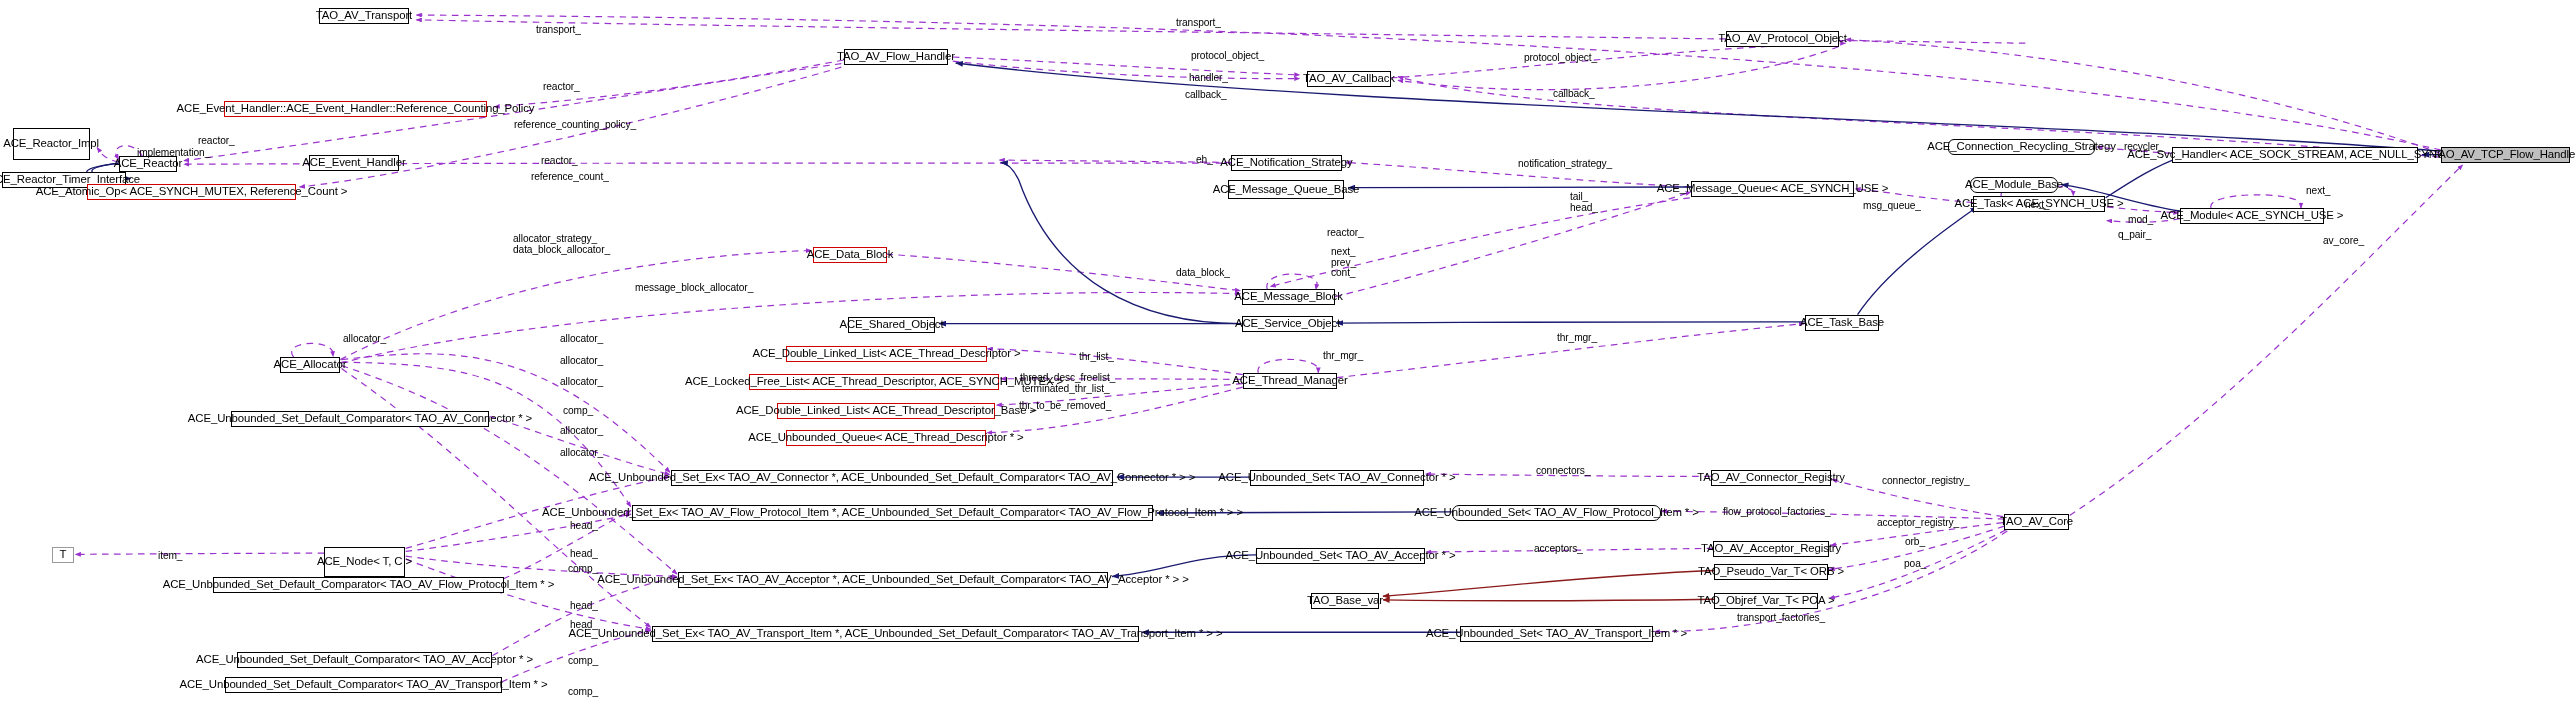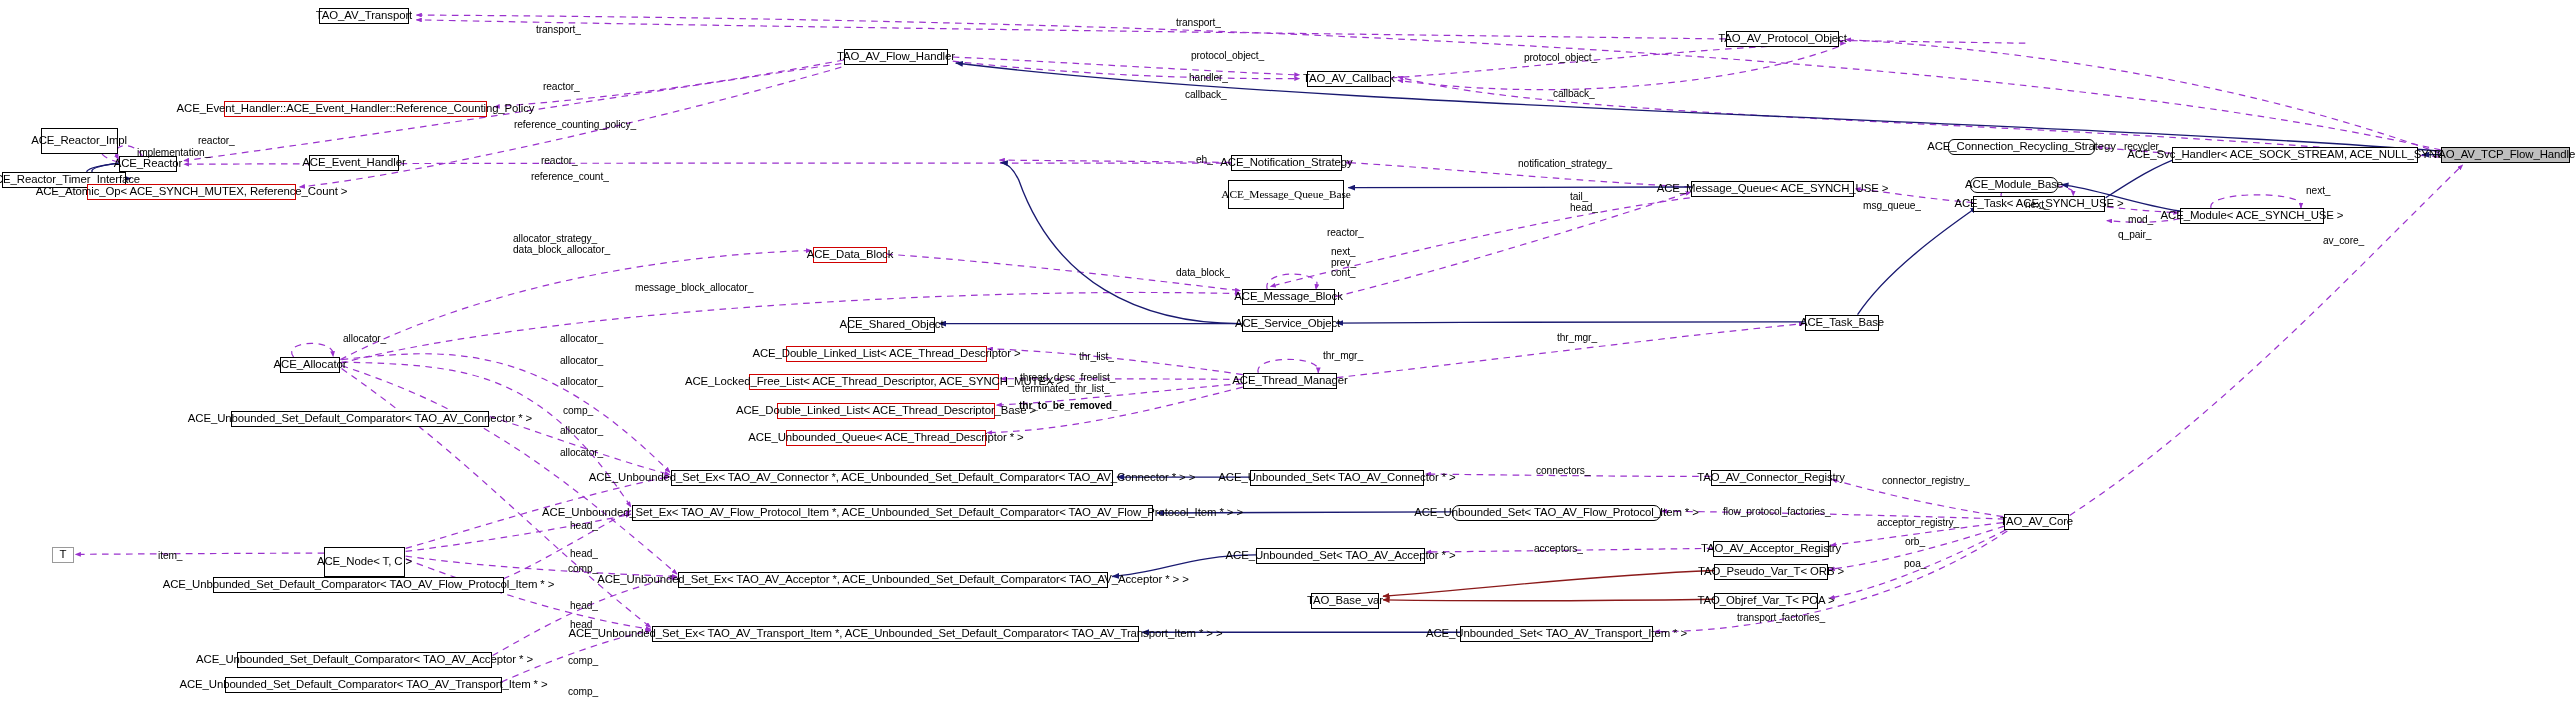--- a/index.html
+++ b/index.html
@@ -220,27 +220,27 @@
 
   <div id="nodes">
       <div class="node" style="left: 319px; top: 8.4px; width: 90px; height: 15.6px;">TAO_AV_Transport</div>
       <div class="node" style="left: 1726px; top: 31px; width: 113px; height: 15.6px;">TAO_AV_Protocol_Object</div>
       <div class="node" style="left: 844px; top: 49px; width: 104px; height: 15.6px;">TAO_AV_Flow_Handler</div>
       <div class="node" style="left: 1307px; top: 71px; width: 84px; height: 15.6px;">TAO_AV_Callback</div>
       <div class="node red" style="left: 224px; top: 101px; width: 263px; height: 15.6px;">ACE_Event_Handler::ACE_Event_Handler::Reference_Counting_Policy</div>
       <div class="node" style="left: 1948px; top: 139px; width: 147px; height: 15.6px; border-radius: 6px;">ACE_Connection_Recycling_Strategy</div>
       <div class="node" style="left: 2172px; top: 147px; width: 246px; height: 15.6px;">ACE_Svc_Handler&lt; ACE_SOCK_STREAM, ACE_NULL_SYNCH &gt;</div>
       <div class="node grey-fill" style="left: 2441px; top: 147px; width: 129px; height: 15.6px;">TAO_AV_TCP_Flow_Handler</div>
-      <div class="node" style="left: 12.6px; top: 128px; width: 77px; height: 26px; margin-left: 28px;">ACE_Reactor_Impl</div>
+      <div class="node" style="left: 12.6px; top: 128px; width: 77px; height: 32px;">ACE_Reactor_Impl</div>
       <div class="node" style="left: 119px; top: 156px; width: 58px; height: 15.6px;">ACE_Reactor</div>
       <div class="node" style="left: 309px; top: 155px; width: 90px; height: 15.6px;">ACE_Event_Handler</div>
       <div class="node" style="left: 1231px; top: 155px; width: 111px; height: 15.6px;">ACE_Notification_Strategy</div>
       <div class="node" style="left: 1970px; top: 177px; width: 88px; height: 15.6px; border-radius: 7px;">ACE_Module_Base</div>
       <div class="node" style="left: 1.8px; top: 172px; width: 124px; height: 15.6px;">ACE_Reactor_Timer_Interface</div>
-      <div class="node" style="left: 1228px; top: 180px; width: 116px; height: 29px; font-family: Liberation Serif, serif;">ACE_Message_Queue_Base</div>
+      <div class="node" style="left: 1228px; top: 180px; width: 116px; height: 19px;">ACE_Message_Queue_Base</div>
       <div class="node" style="left: 1691px; top: 181px; width: 163px; height: 15.6px;">ACE_Message_Queue&lt; ACE_SYNCH_USE &gt;</div>
       <div class="node red" style="left: 87px; top: 184px; width: 209px; height: 15.6px;">ACE_Atomic_Op&lt; ACE_SYNCH_MUTEX, Reference_Count &gt;</div>
       <div class="node" style="left: 1973px; top: 196px; width: 132px; height: 15.6px;">ACE_Task&lt; ACE_SYNCH_USE &gt;</div>
       <div class="node" style="left: 2180px; top: 208px; width: 144px; height: 15.6px;">ACE_Module&lt; ACE_SYNCH_USE &gt;</div>
       <div class="node red" style="left: 813px; top: 247px; width: 74px; height: 15.6px;">ACE_Data_Block</div>
       <div class="node" style="left: 1242px; top: 289px; width: 93px; height: 15.6px;">ACE_Message_Block</div>
       <div class="node" style="left: 1242px; top: 316px; width: 91px; height: 15.6px;">ACE_Service_Object</div>
       <div class="node" style="left: 848px; top: 317px; width: 87px; height: 15.6px;">ACE_Shared_Object</div>
       <div class="node" style="left: 1805px; top: 315px; width: 74px; height: 15.6px;">ACE_Task_Base</div>
       <div class="node red" style="left: 786px; top: 346px; width: 201px; height: 15.6px;">ACE_Double_Linked_List&lt; ACE_Thread_Descriptor &gt;</div>
@@ -308,21 +308,21 @@
       <div class="edge-label" style="left: 560px; top: 356px; white-space: pre;">allocator_</div>
       <div class="edge-label" style="left: 560px; top: 377px; white-space: pre;">allocator_</div>
       <div class="edge-label" style="left: 563px; top: 406px; white-space: pre;">comp_</div>
       <div class="edge-label" style="left: 560px; top: 426px; white-space: pre;">allocator_</div>
       <div class="edge-label" style="left: 560px; top: 448px; white-space: pre;">allocator_</div>
       <div class="edge-label" style="left: 1557px; top: 333px; white-space: pre;">thr_mgr_</div>
       <div class="edge-label" style="left: 1323px; top: 351px; white-space: pre;">thr_mgr_</div>
       <div class="edge-label" style="left: 1034px; top: 352px; white-space: pre; margin-left: 45px;">thr_list_</div>
       <div class="edge-label" style="left: 1020px; top: 373px; white-space: pre;">thread_desc_freelist_</div>
       <div class="edge-label" style="left: 1022px; top: 384px; white-space: pre; text-align: center;">terminated_thr_list_</div>
-      <div class="edge-label" style="left: 1019px; top: 401px; white-space: pre; font-weight: bold;">thr_to_be_removed_</div>
+      <div class="edge-label" style="left: 1019px; top: 401px; white-space: pre;">thr_to_be_removed_</div>
       <div class="edge-label" style="left: 1536px; top: 466px; white-space: pre;">connectors_</div>
       <div class="edge-label" style="left: 1882px; top: 476px; white-space: pre;">connector_registry_</div>
       <div class="edge-label" style="left: 1723px; top: 507px; white-space: pre;">flow_protocol_factories_</div>
       <div class="edge-label" style="left: 1877px; top: 518px; white-space: pre;">acceptor_registry_</div>
       <div class="edge-label" style="left: 1534px; top: 544px; white-space: pre;">acceptors_</div>
       <div class="edge-label" style="left: 1905px; top: 537px; white-space: pre;">orb_</div>
       <div class="edge-label" style="left: 1904px; top: 559px; white-space: pre;">poa_</div>
       <div class="edge-label" style="left: 1737px; top: 613px; white-space: pre;">transport_factories_</div>
       <div class="edge-label" style="left: 158px; top: 551px; white-space: pre;">item_</div>
       <div class="edge-label" style="left: 570px; top: 521px; white-space: pre;">head_</div>

